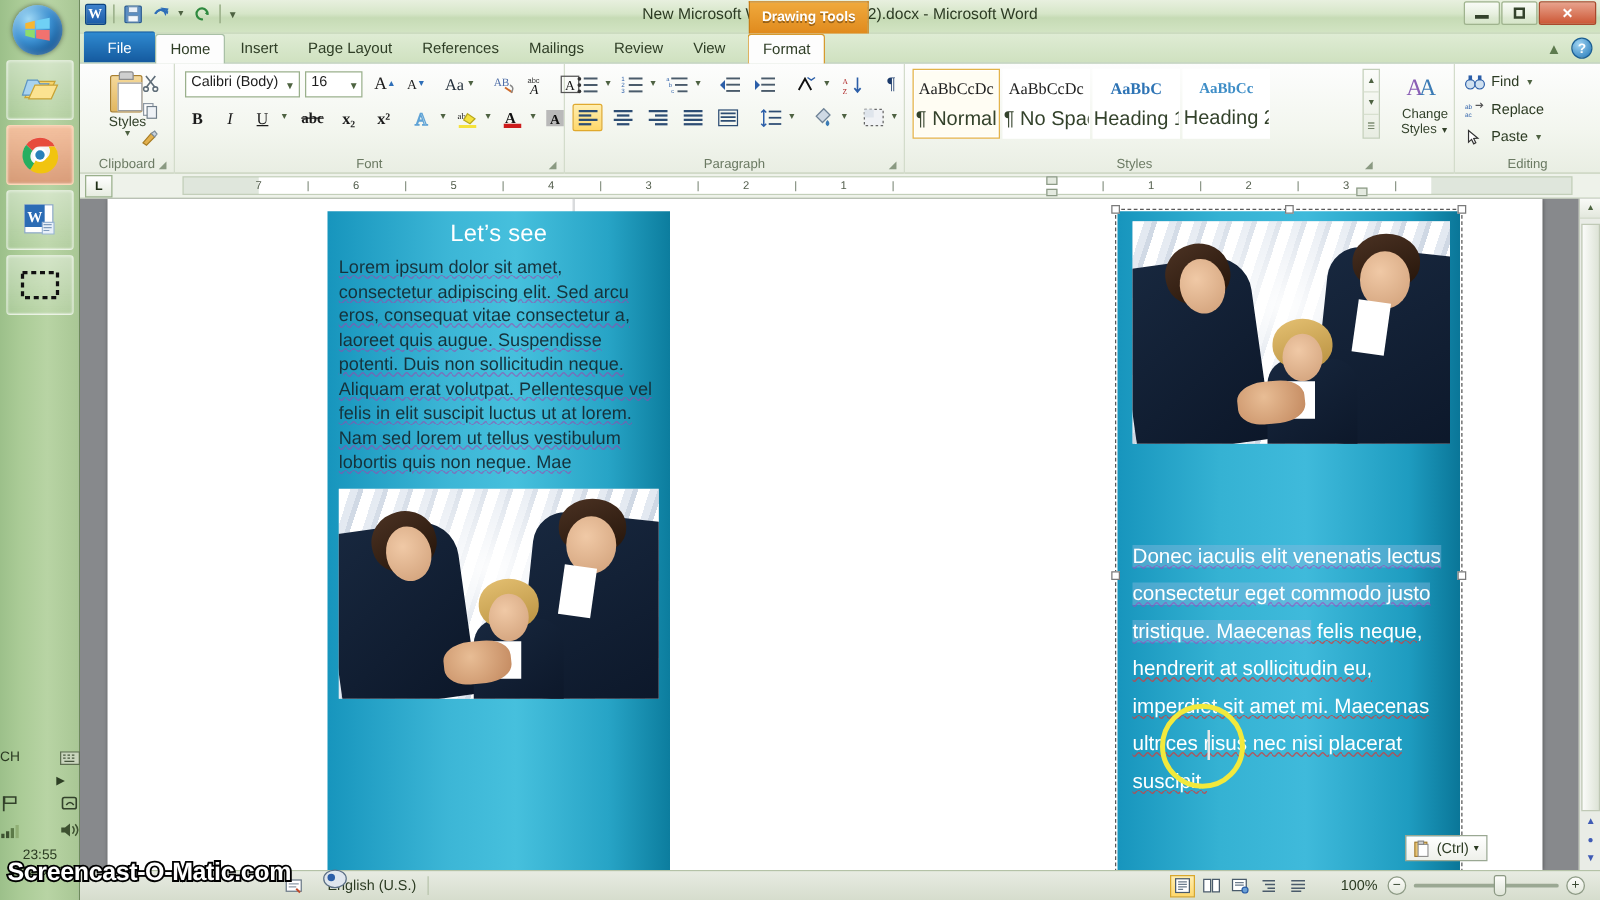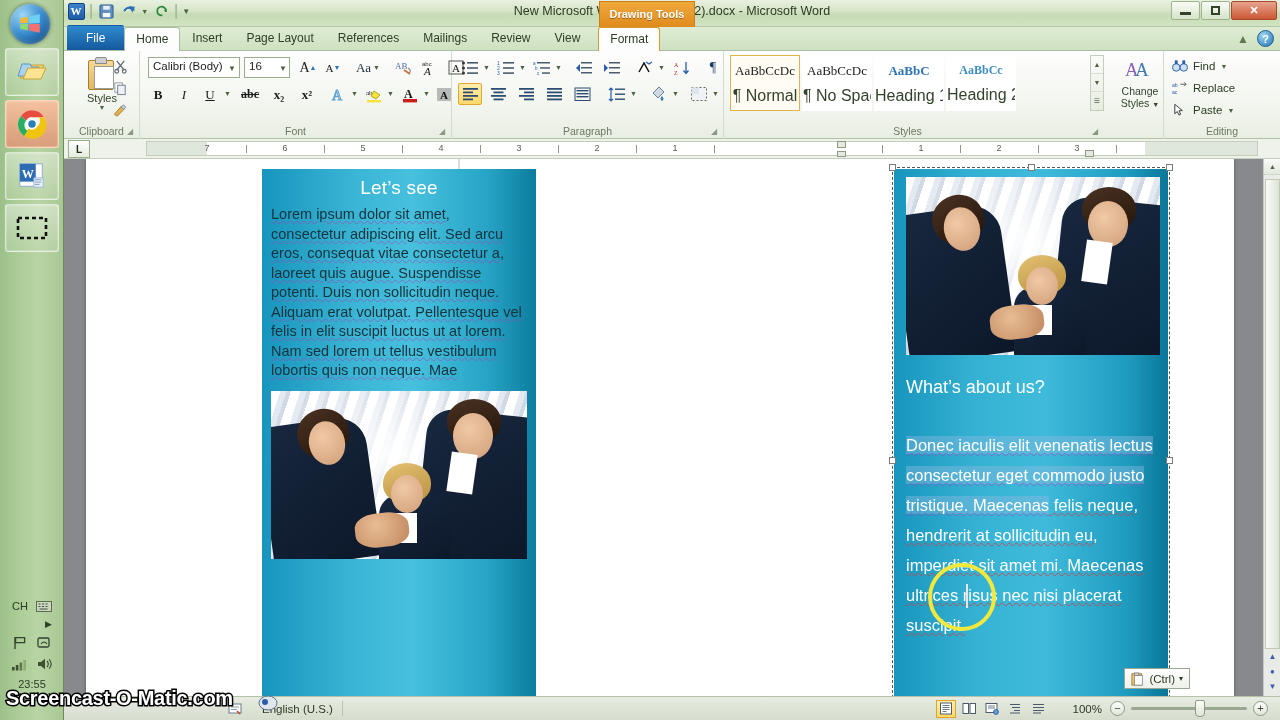--- a/index.html
+++ b/index.html
@@ -33,21 +33,21 @@
     background: linear-gradient(to bottom, rgba(255,255,255,.40), rgba(255,255,255,.08));
     box-shadow: inset 0 0 2px rgba(255,255,255,.7);
   }
   .tb-btn.active {
     background: linear-gradient(to bottom, rgba(255,190,160,.85), rgba(230,140,110,.75));
     border-color: rgba(255,220,190,.9);
   }
   .tb-ico { position: absolute; left: 50%; top: 50%; transform: translate(-50%,-50%); }
 
   .tray { position: absolute; left: 0; bottom: 16px; width: 64px; text-align: center; }
-  .tray-row { display: flex; justify-content: center; align-items: center; gap: 8px; margin-bottom: 7px; color: #2d3f24; }
+  .tray-row { display: flex; justify-content: space-between; align-items: center; gap: 8px; margin-bottom: 7px; color: #2d3f24; }
   .tray-txt { font-size: 11px; color: #2b3a22; }
   .clock { font-size: 11px; color: #2c3c23; line-height: 13px; }
   .clock .d { font-size: 10px; }
 
   
   .word {
     position: absolute; left: 64px; top: 0; width: 1216px; height: 720px;
     background: #fff;
   }
   .titlebar {
@@ -863,21 +863,20 @@
             <div class="hair" style="left:176px; top:10px; width:54px; height:44px;"></div>
             <div class="face" style="left:182px; top:24px; width:40px; height:46px;"></div>
             <div class="shirt" style="left:178px; top:64px; width:26px; height:42px; transform:rotate(8deg);"></div>
             <div class="suit" style="left:108px; top:110px; width:72px; height:74px; border-radius:20px 20px 0 0;"></div>
             <div class="hair blonde" style="left:112px; top:78px; width:48px; height:40px;"></div>
             <div class="face" style="left:120px; top:90px; width:32px; height:38px;"></div>
             <div class="shirt" style="left:124px; top:128px; width:22px; height:30px;"></div>
             <div class="hand" style="left:84px; top:128px; width:54px; height:34px; transform:rotate(-6deg);"></div>
           </div>
 
-          <div class="right-head" style="position:absolute; top:200px; left:0; right:0;">What’s about us?</div>
 
           <div class="right-body" style="position:absolute; top:255px; left:0; right:0;">
             <span class="sel pspell">Donec iaculis elit venenatis lectus consectetur eget commodo justo tristique. Maecenas</span><span class="rspell"> felis neque, hendrerit at sollicitudin eu, imperdiet sit amet mi. Maecenas ultrices risus nec nisi placerat suscipit.</span>
           </div>
 
           <div class="dashedbox" style="left:-2px; top:-2px; right:-2px; bottom:-2px;"></div>
           <div class="selhandle" style="left:-5px; top:-5px;"></div>
           <div class="selhandle" style="left:134px; top:-5px;"></div>
           <div class="selhandle" style="right:-5px; top:-5px;"></div>
           <div class="selhandle" style="left:-5px; top:288px;"></div>

